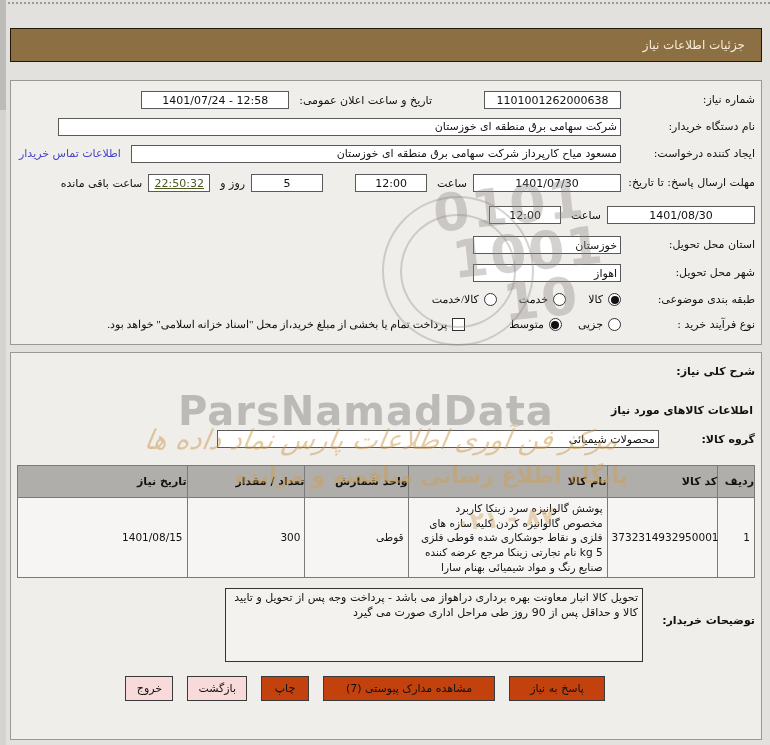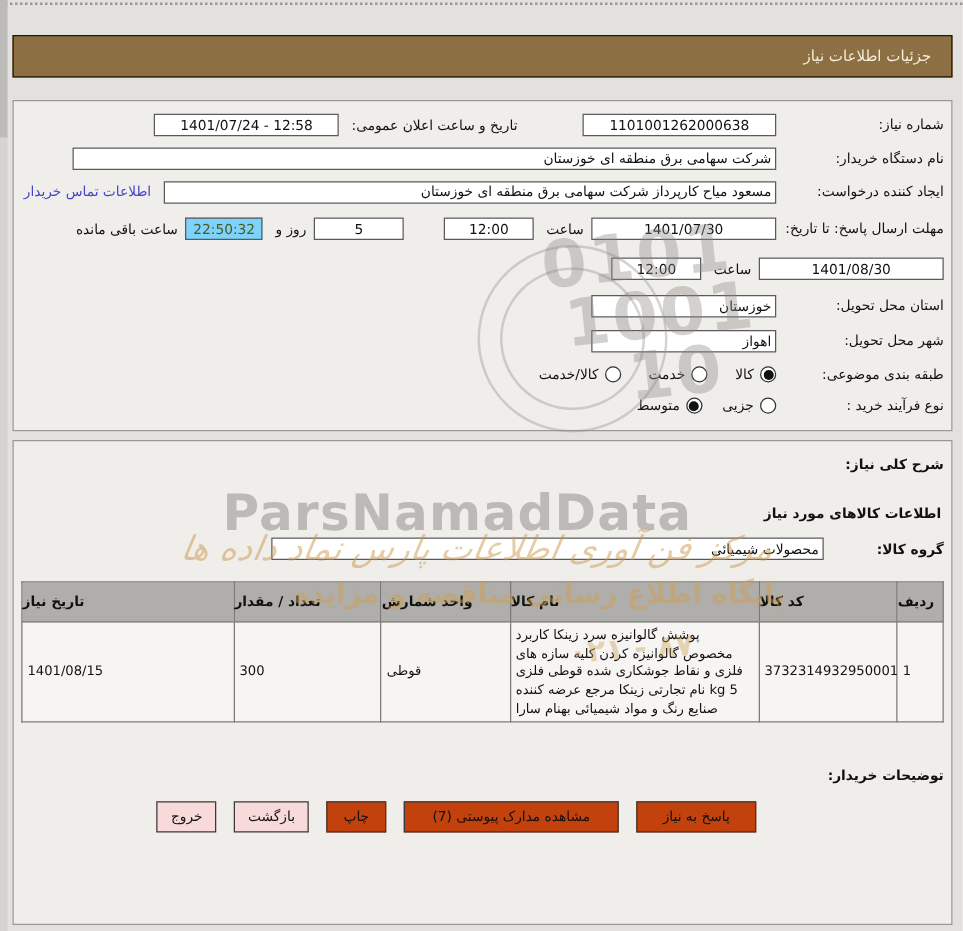--- a/index.html
+++ b/index.html
@@ -35,38 +35,38 @@
   .lbl { white-space:nowrap; padding-left:4px; }
   .lbl-col { width:134px; flex:none; line-height:1.25; }
   .lbl-wrap { white-space:normal; }
   .inp {
     background:#fff; border:1px solid #5a5a5a; height:18px;
     display:flex; align-items:center; font-size:11px;
     direction:ltr; overflow:hidden;
   }
   .inp.center { justify-content:center; }
   .inp.rtl { direction:rtl; justify-content:flex-start; padding-right:3px; }
-  .highlight { background:#7dd3fc; color:#4a5a20; }
+  .highlight { background:#ffffff; color:#4a5a20;text-decoration:underline; }
   .link { color:#4545c8; cursor:pointer; white-space:nowrap; }
 
   .radio { width:13px; height:13px; border:1px solid #333; border-radius:50%; background:#fff;
            display:inline-flex; align-items:center; justify-content:center; flex:none; }
   .radio.sel::after { content:""; width:8px; height:8px; background:#111; border-radius:50%; }
   .checkbox { width:13px; height:13px; border:1px solid #333; background:#fff; flex:none; }
-  .opt { display:flex; align-items:center; gap:5px; }
+  .opt { display:flex; align-items:center; gap:5px;font-family:Liberation Serif, serif; }
 
   .bold { font-weight:bold; }
 
   .descbox {
     background:#f4f2ef; border:1px solid #333;
     padding:2px 4px; line-height:1.35; overflow:hidden;
   }
 
   table.goods { width:100%; border-collapse:collapse; table-layout:fixed; }
-  table.goods th, table.goods td { border:1px solid #7c7a78; text-align:left; vertical-align:middle; }
+  table.goods th, table.goods td { border:1px solid #7c7a78; text-align:right; vertical-align:middle; }
   table.goods th { background:#b0aeab; font-weight:bold; height:32px; font-size:11px; }
   table.goods td { background:#f6f5f3; font-size:10.5px; line-height:1.4; padding:3px 4px; }
   td.ltrnum { direction:ltr; }
 
   .btn-row { display:flex; align-items:center; gap:14px; padding-right:150px; margin-top:14px; }
   .btn {
     border:1px solid #3a3a3a; height:25px; padding:0 10px;
     display:flex; align-items:center; justify-content:center;
     font-size:11px; cursor:pointer; white-space:nowrap;
   }
@@ -89,21 +89,21 @@
 <div class="dotted-top"></div>
 
 <div class="title-bar">
   <span>جزئیات اطلاعات نیاز</span>
 </div>
 
 <div class="panel panel1">
 
   <div class="form-row" style="height:26px">
     <span class="lbl lbl-col">شماره نیاز:</span>
-    <div class="inp center" style="width:155px">1101001262000638</div>
+    <div class="inp center" style="width:137px">1101001262000638</div>
     <span style="width:52px"></span>
     <span class="lbl">تاریخ و ساعت اعلان عمومی:</span>
     <div class="inp center" style="width:148px;margin-right:6px">1401/07/24 - 12:58</div>
   </div>
 
   <div class="form-row" style="height:27px">
     <span class="lbl lbl-col">نام دستگاه خریدار:</span>
     <div class="inp rtl" style="flex:1;margin-left:41px">شرکت سهامی برق منطقه ای خوزستان</div>
   </div>
 
@@ -164,20 +164,24 @@
     <span class="opt">
       <span class="radio"></span>
       <span>جزیی</span>
     </span>
     <span style="width:16px"></span>
     <span class="opt">
       <span class="radio sel"></span>
       <span>متوسط</span>
     </span>
     <span style="width:44px"></span>
+    <span class="opt">
+      <span class="checkbox"></span>
+      <span>پرداخت تمام یا بخشی از مبلغ خرید،از محل "اسناد خزانه اسلامی" خواهد بود.</span>
+    </span>
   </div>
 
 </div>
 
 <div class="panel panel2">
 
   <div class="form-row" style="align-items:flex-start;margin-top:2px">
     <span class="lbl bold" style="width:96px;flex:none;padding-top:4px">شرح کلی نیاز:</span>
   </div>
 
@@ -214,20 +218,21 @@
         <td>پوشش گالوانیزه سرد زینکا کاربرد مخصوص گالوانیزه کردن کلیه سازه های فلزی و نقاط جوشکاری شده قوطی فلزی 5 kg نام تجارتی زینکا مرجع عرضه کننده صنایع رنگ و مواد شیمیائی بهنام سارا</td>
         <td>قوطی</td>
         <td class="ltrnum">300</td>
         <td class="ltrnum">1401/08/15</td>
       </tr>
     </tbody>
   </table>
 
   <div class="form-row" style="align-items:flex-start;margin-top:10px">
     <span class="lbl bold" style="width:112px;flex:none;padding-top:26px">توضیحات خریدار:</span>
+    <div class="descbox" style="width:418px;height:74px">تحویل کالا انبار معاونت بهره برداری دراهواز می باشد - پرداخت وجه پس از تحویل و تایید کالا و حداقل پس از 90 روز طی مراحل اداری صورت می گیرد</div>
   </div>
 
   <div class="btn-row">
     <div class="btn btn-green" style="min-width:96px">پاسخ به نیاز</div>
     <div class="btn btn-green" style="min-width:172px">مشاهده مدارک پیوستی (7)</div>
     <div class="btn btn-green" style="min-width:48px">چاپ</div>
     <div class="btn btn-pink" style="min-width:50px">بازگشت</div>
     <div class="btn btn-pink" style="min-width:48px">خروج</div>
   </div>
 

